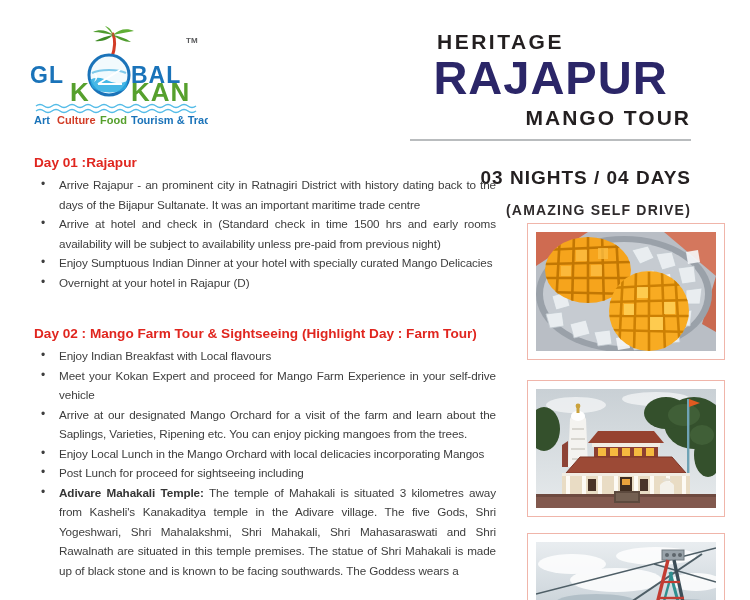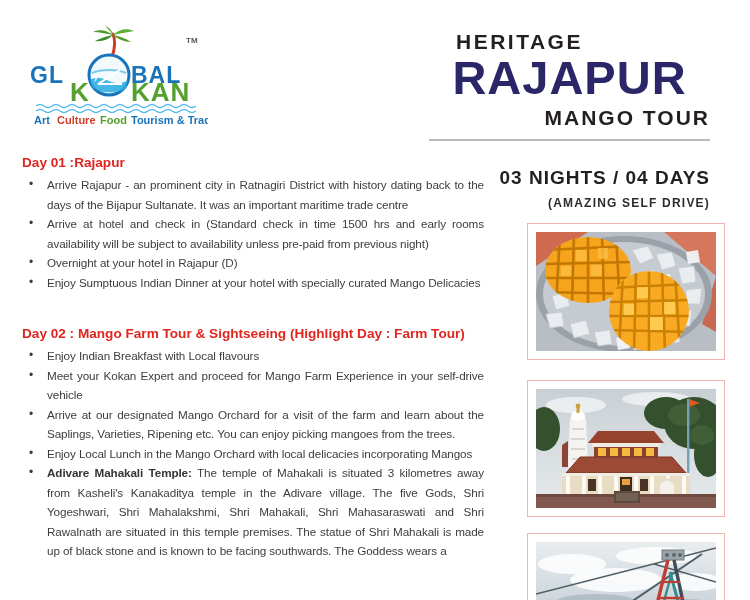--- a/index.html
+++ b/index.html
@@ -6,30 +6,30 @@
   html,body { background:#ffffff; }
   .page {
     position:relative; width:750px; height:600px; overflow:hidden;
     background:#ffffff; font-family:"Liberation Sans", sans-serif;
   }
 
   
   .logo { position:absolute; left:28px; top:26px; width:180px; height:100px; }
 
   
-  .title-block { position:absolute; left:429px; top:30px; width:281px; text-align:right; color:#231f20; }
+  .title-block { position:absolute; left:410px; top:30px; width:281px; text-align:right; color:#231f20; }
   .kicker { text-align:left; padding-left:27px; font-size:21px; font-weight:bold; letter-spacing:2.5px; line-height:24px; }
   .title  { text-align:center; font-size:47px; font-weight:bold; letter-spacing:1px; line-height:48px; color:#2b2668; }
   .subtitle { font-size:21px; font-weight:bold; letter-spacing:2px; line-height:26px; margin-top:3px; }
   .rule { border-bottom:2px solid #b9bcbe; margin-top:8px; }
   .duration { font-size:19px; font-weight:bold; letter-spacing:1px; margin-top:26px; }
-  .drive-note { font-size:12px; font-weight:bold; letter-spacing:1.2px; margin-top:7px; color:#2f2b2c; }
+  .drive-note { font-size:14px; font-weight:bold; letter-spacing:1.2px; margin-top:13px; color:#2f2b2c; }
 
   
-  .content { position:absolute; left:22px; top:153px; width:462px; color:#3f3f3f; }
+  .content { position:absolute; left:34px; top:153px; width:462px; color:#3f3f3f; }
   .day-heading { font-size:13.6px; font-weight:bold; color:#e0261f; line-height:19px; }
   .day-heading.second { margin-top:32px; }
   ul.bullets { list-style:none; margin-top:3px; }
   ul.bullets li {
     position:relative; padding-left:25px; text-align:justify;
     font-size:11.7px; letter-spacing:-0.1px; line-height:19.5px; color:#3d3d3d;
   }
   ul.bullets li::before {
     content:"•"; position:absolute; left:7px; top:0; font-size:12px; color:#3d3d3d;
   }
@@ -95,30 +95,31 @@
     <div class="rule"></div>
     <div class="duration">03 NIGHTS / 04 DAYS</div>
     <div class="drive-note">(AMAZING SELF DRIVE)</div>
   </div>
 
   <main class="content">
     <h2 class="day-heading">Day 01 :Rajapur</h2>
     <ul class="bullets">
       <li><span>Arrive Rajapur - an prominent city in Ratnagiri District with history dating back to the days of the Bijapur Sultanate. It was an important maritime trade centre</span></li>
       <li><span>Arrive at hotel and check in (Standard check in time 1500 hrs and early rooms availability will be subject to availability unless pre-paid from previous night)</span></li>
+      <li><span>Enjoy Sumptuous Indian Dinner at your hotel with specially curated Mango Delicacies</span></li>
       <li><span>Overnight at your hotel  in Rajapur (D)</span></li>
-      <li><span>Enjoy Sumptuous Indian Dinner at your hotel with specially curated Mango Delicacies</span></li>
     </ul>
 
     <h2 class="day-heading second">Day 02 : Mango Farm Tour &amp; Sightseeing  (Highlight Day : Farm Tour)</h2>
     <ul class="bullets">
       <li><span>Enjoy Indian Breakfast with Local flavours</span></li>
       <li><span>Meet your Kokan Expert and proceed for Mango Farm Experience in your self-drive vehicle</span></li>
       <li><span>Arrive at our designated Mango Orchard for a visit of the farm and learn about the Saplings, Varieties, Ripening etc. You can enjoy picking mangoes from the trees.</span></li>
       <li><span>Enjoy Local Lunch in the Mango Orchard with local delicacies incorporating Mangos</span></li>
+      <li><span>Post Lunch for proceed for sightseeing including</span></li>
       <li><strong>Adivare Mahakali Temple:</strong><span> The temple of Mahakali is situated 3 kilometres away from Kasheli's Kanakaditya temple in the Adivare village. The five Gods, Shri Yogeshwari, Shri Mahalakshmi, Shri Mahakali, Shri Mahasaraswati and Shri Rawalnath are situated in this temple premises. The statue of Shri Mahakali is made up of black stone and is known to be facing southwards. The Goddess wears a</span></li>
     </ul>
   </main>
 
   <aside class="photos">
 
     <figure class="photo-frame">
       <svg viewBox="0 0 180 119" preserveAspectRatio="none">
         <rect width="180" height="119" fill="#b9bec5"></rect>
         <path d="M0,0 L52,0 L0,34 Z" fill="#cf6b51"></path>

